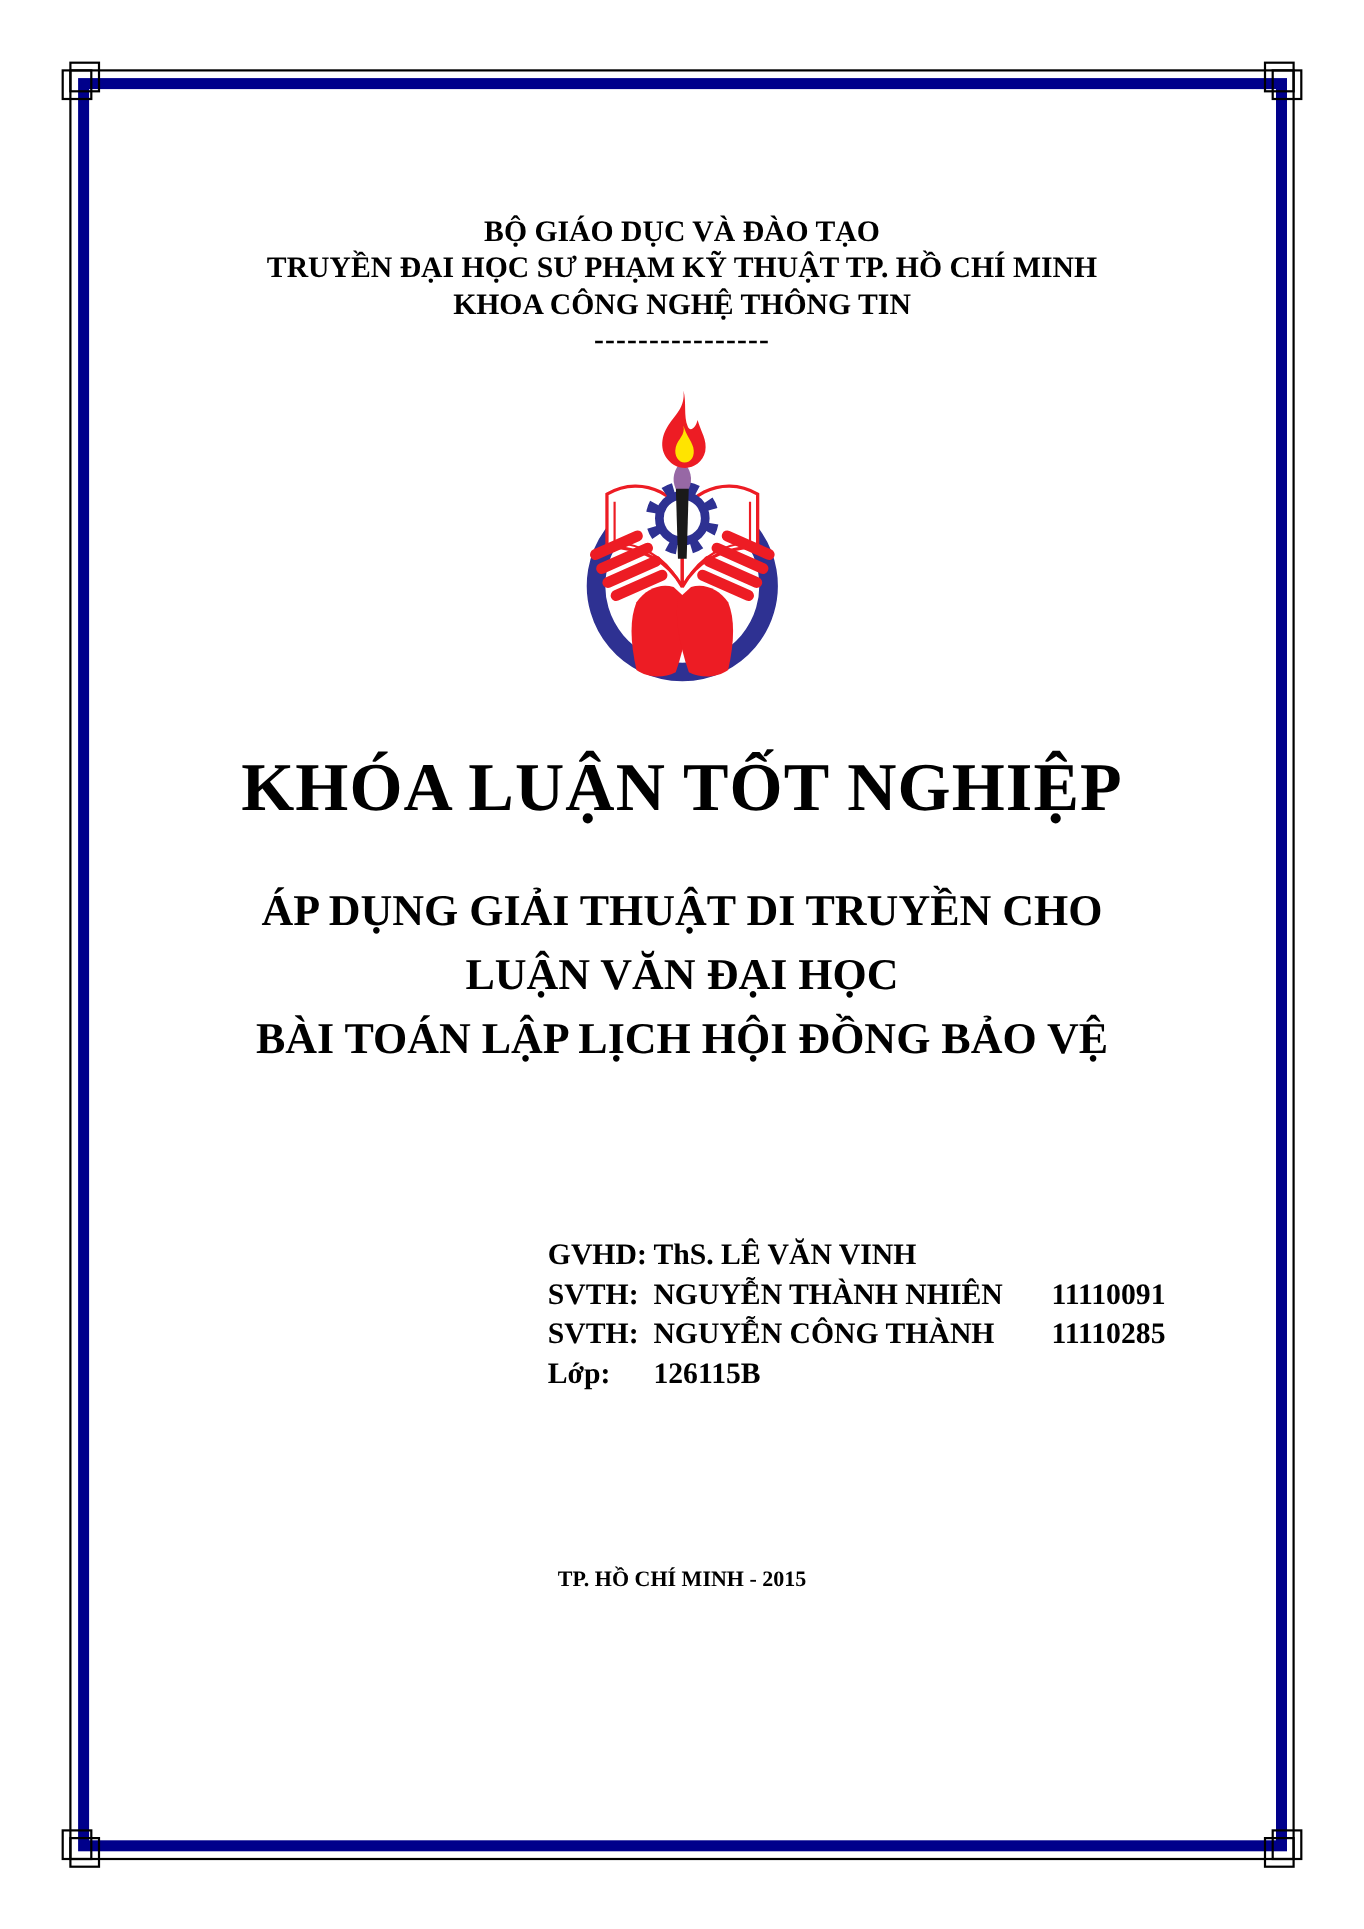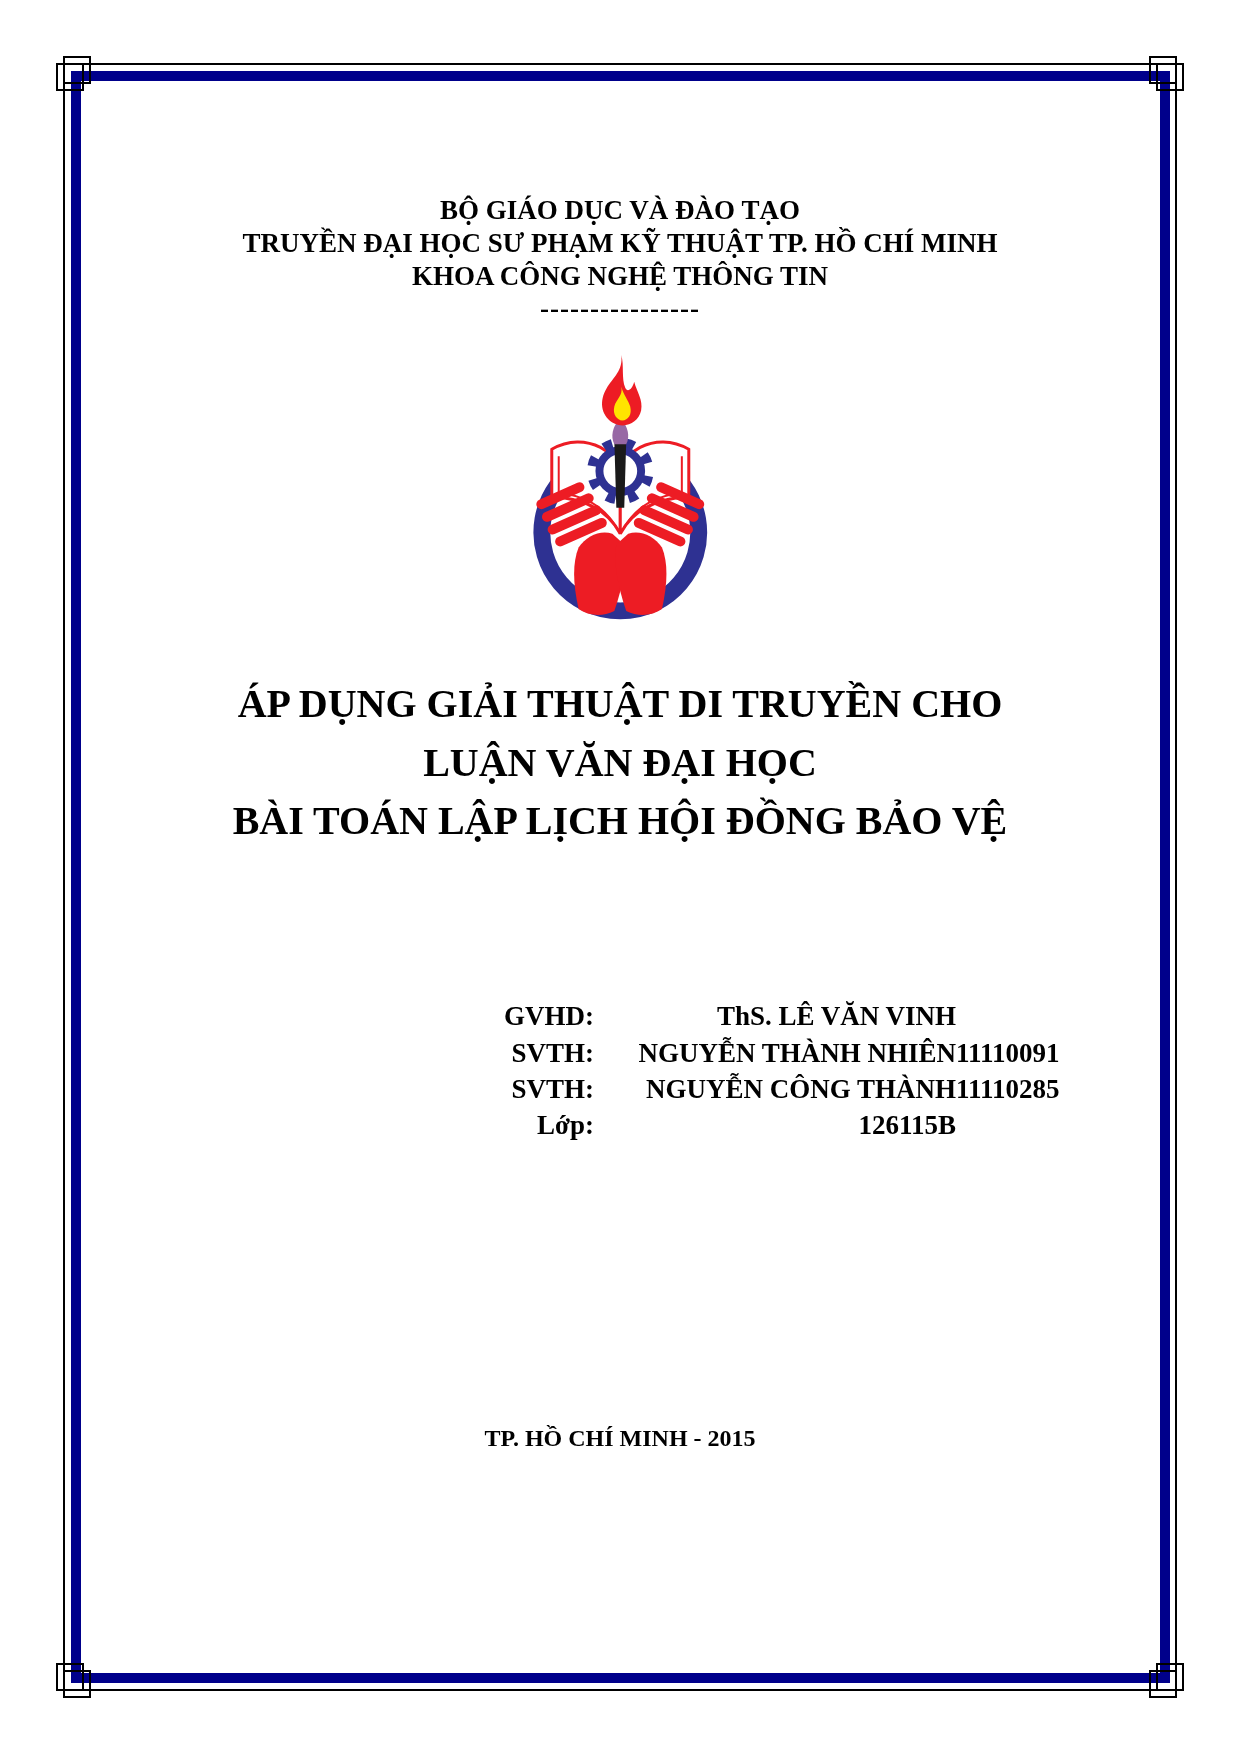--- a/index.html
+++ b/index.html
@@ -64,37 +64,37 @@
   .subtitle {
     margin-top: 46px;
     font-size: 40px;
     line-height: 1.46;
   }
   .subtitle div { white-space: nowrap; }
 
   .info-block {
     margin-top: 148px;
     margin-left: 408px;
-    text-align: right;
+    text-align: left;
     font-size: 27px;
     line-height: 1.34;
     display: inline-block;
     position: relative;
     float: left;
   }
   .info-row { display: grid; grid-template-columns: 96px 362px auto; }
   .info-row .label { white-space: nowrap; }
   .info-row .value { white-space: nowrap; }
   .info-row .sid   { white-space: nowrap; }
 
   .footer {
     position: absolute;
     left: 0; right: 0;
     top: 1335px;
-    font-size: 24px;
+    font-size: 20px;
     white-space: nowrap;
   }
 </style>
 </head>
 <body>
 
 <div class="border-thin"></div>
 <div class="border-blue"></div>
 <div class="corner-sq tl-a"></div>
 <div class="corner-sq tl-b"></div>
@@ -153,20 +153,21 @@
         <path d="M100,70 C92,78 90,88 94,96 L106,96 C110,88 108,78 100,70 Z" fill="#9768a5"></path>
       </g>
 
       <g>
         <path d="M101,6 C103,22 93,28 86,40 C79,52 80,66 92,74 C104,81 118,75 121,62 C123,51 117,44 114,33 C112,41 107,44 105,39 C101,30 104,16 101,6 Z" fill="#ed1c24"></path>
         <path d="M101,38 C103,47 96,50 94,58 C92,66 97,72 102,72 C108,72 112,66 110,58 C108,51 104,48 101,38 Z" fill="#ffe400"></path>
       </g>
     </svg>
   </div>
 
+  <div class="main-title">KHÓA LUẬN TỐT NGHIỆP</div>
 
   <div class="subtitle">
     <div>ÁP DỤNG GIẢI THUẬT DI TRUYỀN CHO</div>
     <div>LUẬN VĂN ĐẠI HỌC</div>
     <div>BÀI TOÁN LẬP LỊCH HỘI ĐỒNG BẢO VỆ</div>
   </div>
 
   <div class="info-block">
     <div class="info-row">
       <span class="label">GVHD:</span>

